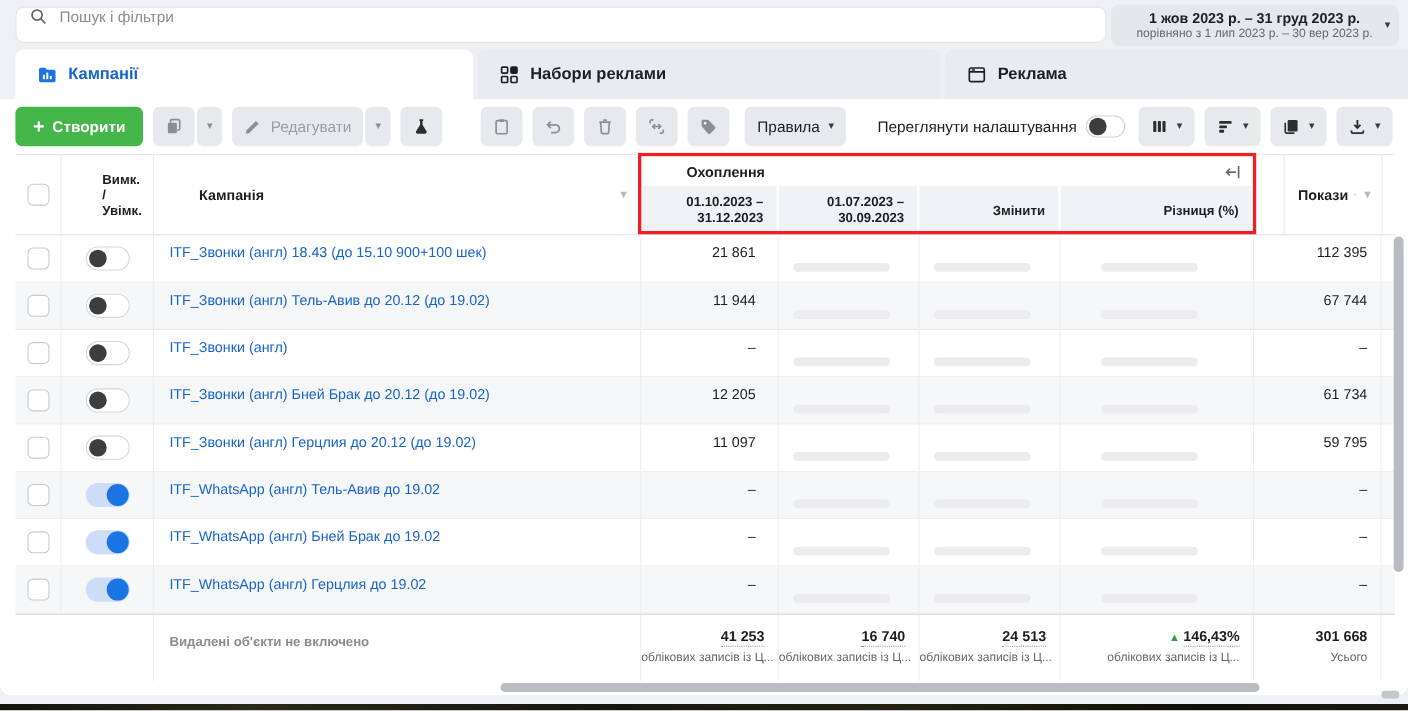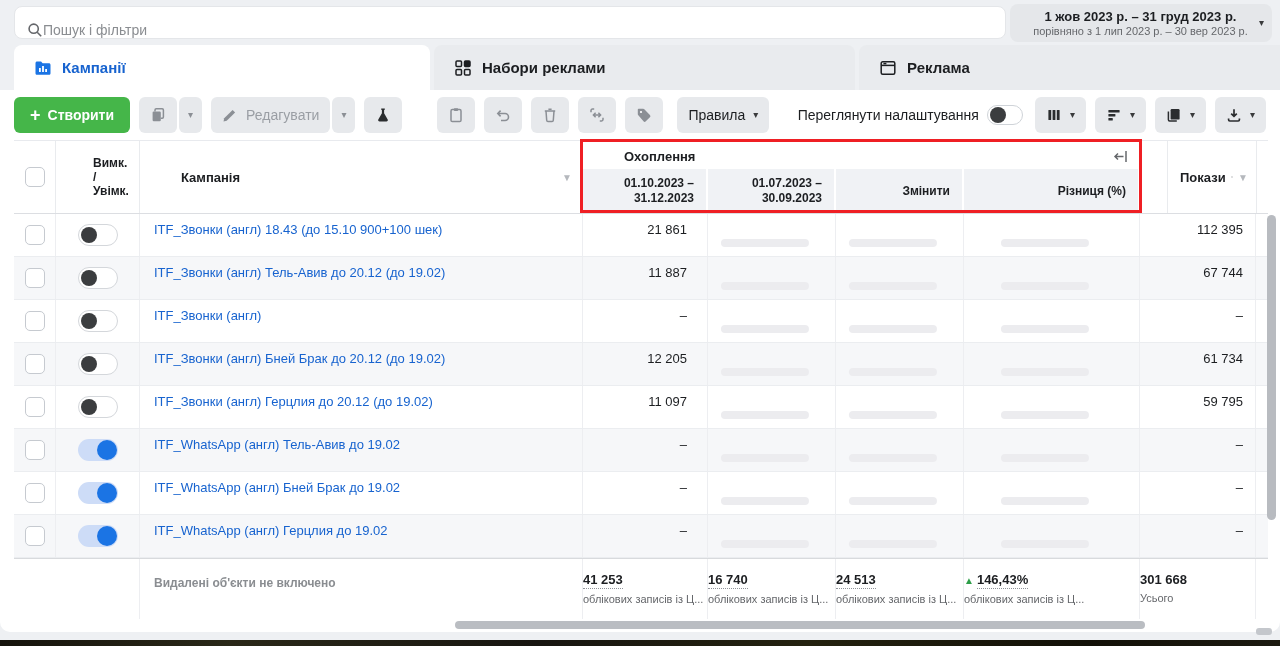--- a/index.html
+++ b/index.html
@@ -2,21 +2,21 @@
 <html><head>
 <meta charset="utf-8">
 <style>
   * { margin:0; padding:0; box-sizing:border-box; }
   html,body { background:#dfe1e4; }
   body { font-family:"Liberation Sans",sans-serif; }
   .screen { position:relative; width:1280px; height:646px; background:#eef0f3; overflow:hidden; }
 
   
   .searchbar { position:absolute; left:14px; top:6px; width:992px; height:33px; background:#fff;
-    border:1px solid #e4e6e9; border-radius:8px; display:flex; align-items:flex-end; padding:0 12px; }
+    border:1px solid #e4e6e9; border-radius:8px; display:flex; align-items:flex-start; padding:0 12px; gap:11px; }
   .searchbar .ph { color:#8a8d91; font-size:14px; }
   .datepicker { position:absolute; right:8px; top:4px; width:262px; height:38px; background:#e5e7ea;
     border-radius:8px; display:flex; align-items:center; padding:0 8px 0 12px; cursor:pointer; }
   .datepicker .dp-text { flex:1; text-align:center; }
   .dp-line1 { font-size:13px; font-weight:bold; color:#1c1e21; line-height:16px; }
   .dp-line2 { font-size:11px; color:#65676b; line-height:13px; }
   .caret { font-size:10px; color:#3a3b3c; line-height:1; }
 
   
   .tabs { position:absolute; left:14px; top:45px; right:0; height:45px; display:flex; gap:4px; }
@@ -81,21 +81,21 @@
   .c-ph .bar { position:absolute; top:25px; left:50%; transform:translateX(-58%); width:88px; height:8px; border-radius:4px; background:#ececef; }
   .c-impr { padding:8px 12px 0 0; font-size:13px; color:#1c1e21; text-align:right; border-right:1px solid #edeef1; }
   .c-sliver { }
 
   
   .tfoot { height:61px; border-top:1px solid #d8dadd; background:#fff; }
   .f-results { grid-column:3/4; padding:11px 12px 0 14px; border-right:1px solid #edeef1; }
   .f-blank1 { grid-column:1/2; } .f-blank2 { grid-column:2/3; border-right:1px solid #edeef1; }
   .f-title { font-size:13px; font-weight:bold; color:#1c1e21; display:flex; align-items:center; gap:6px; }
   .f-note { font-size:12px; color:#8a8d91; margin-top:6px;font-weight:bold; }
-  .f-m { padding:11px 12px 0 0; border-right:1px solid #edeef1; overflow:hidden; }
+  .f-m { padding:11px 12px 0 0; text-align:right; border-right:1px solid #edeef1; overflow:hidden; }
   .f-val { font-size:13px; font-weight:bold; color:#1c1e21; display:inline-block; border-bottom:1px dotted #8f9399; padding-bottom:1px; }
   .f-val.noline { border-bottom:none; }
   .f-sub { font-size:11px; color:#65676b; margin-top:4px; white-space:nowrap; }
   .up-tri { color:#2e9e49; font-size:10px; margin-right:3px; }
 
   
   .redbox { position:absolute; left:580px; top:139px; width:562px; height:74px; border:3px solid #ef1f24; pointer-events:none; z-index:6; }
 
   
   .vthumb { position:absolute; left:1267px; top:215px; width:9px; height:305px; border-radius:5px; background:#b8bbc0; cursor:pointer; }
@@ -330,21 +330,21 @@
         <div class="trow gridcols alt">
     <div class="c-check">
             <div class="checkbox"></div>
           </div>
     <div class="c-toggle">
             <div class="toggle off">
               <div class="knob"></div>
             </div>
           </div>
     <div class="c-name">ITF_Звонки (англ) Тель-Авив до 20.12 (до 19.02)</div>
-    <div class="c-num">11 887</div>
+    <div class="c-num">11 944</div>
     <div class="c-ph">
             <div class="bar"></div>
           </div>
     <div class="c-ph">
             <div class="bar"></div>
           </div>
     <div class="c-ph">
             <div class="bar"></div>
           </div>
     <div class="c-impr">67 744</div>

